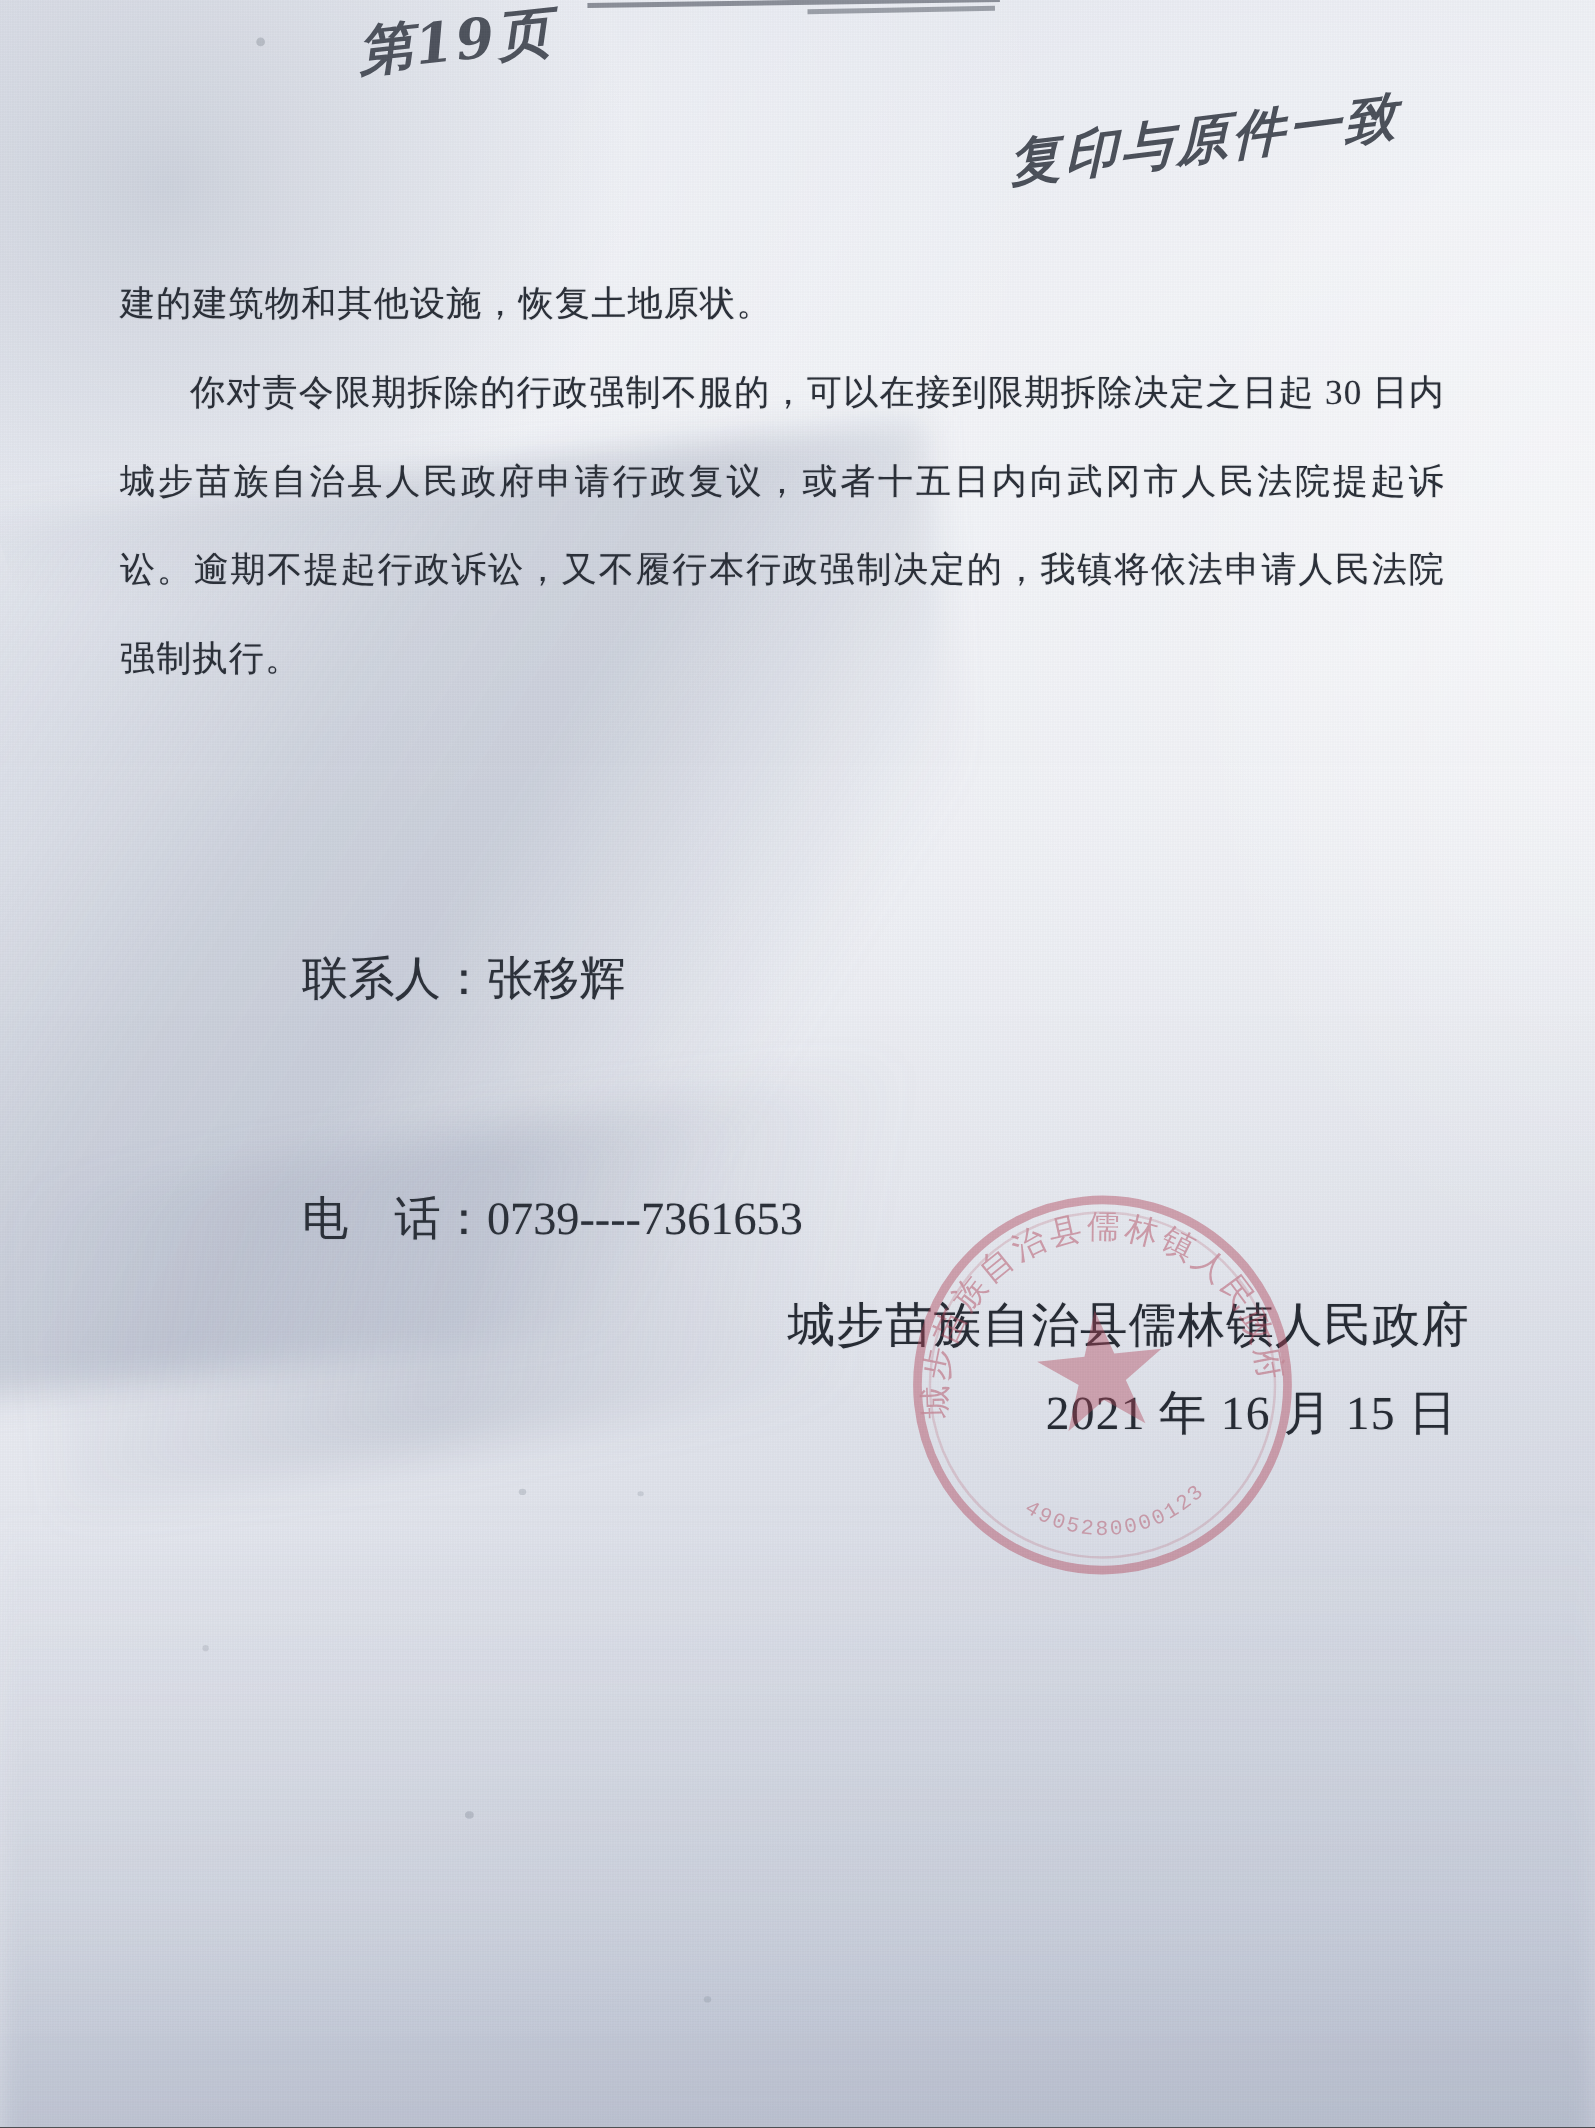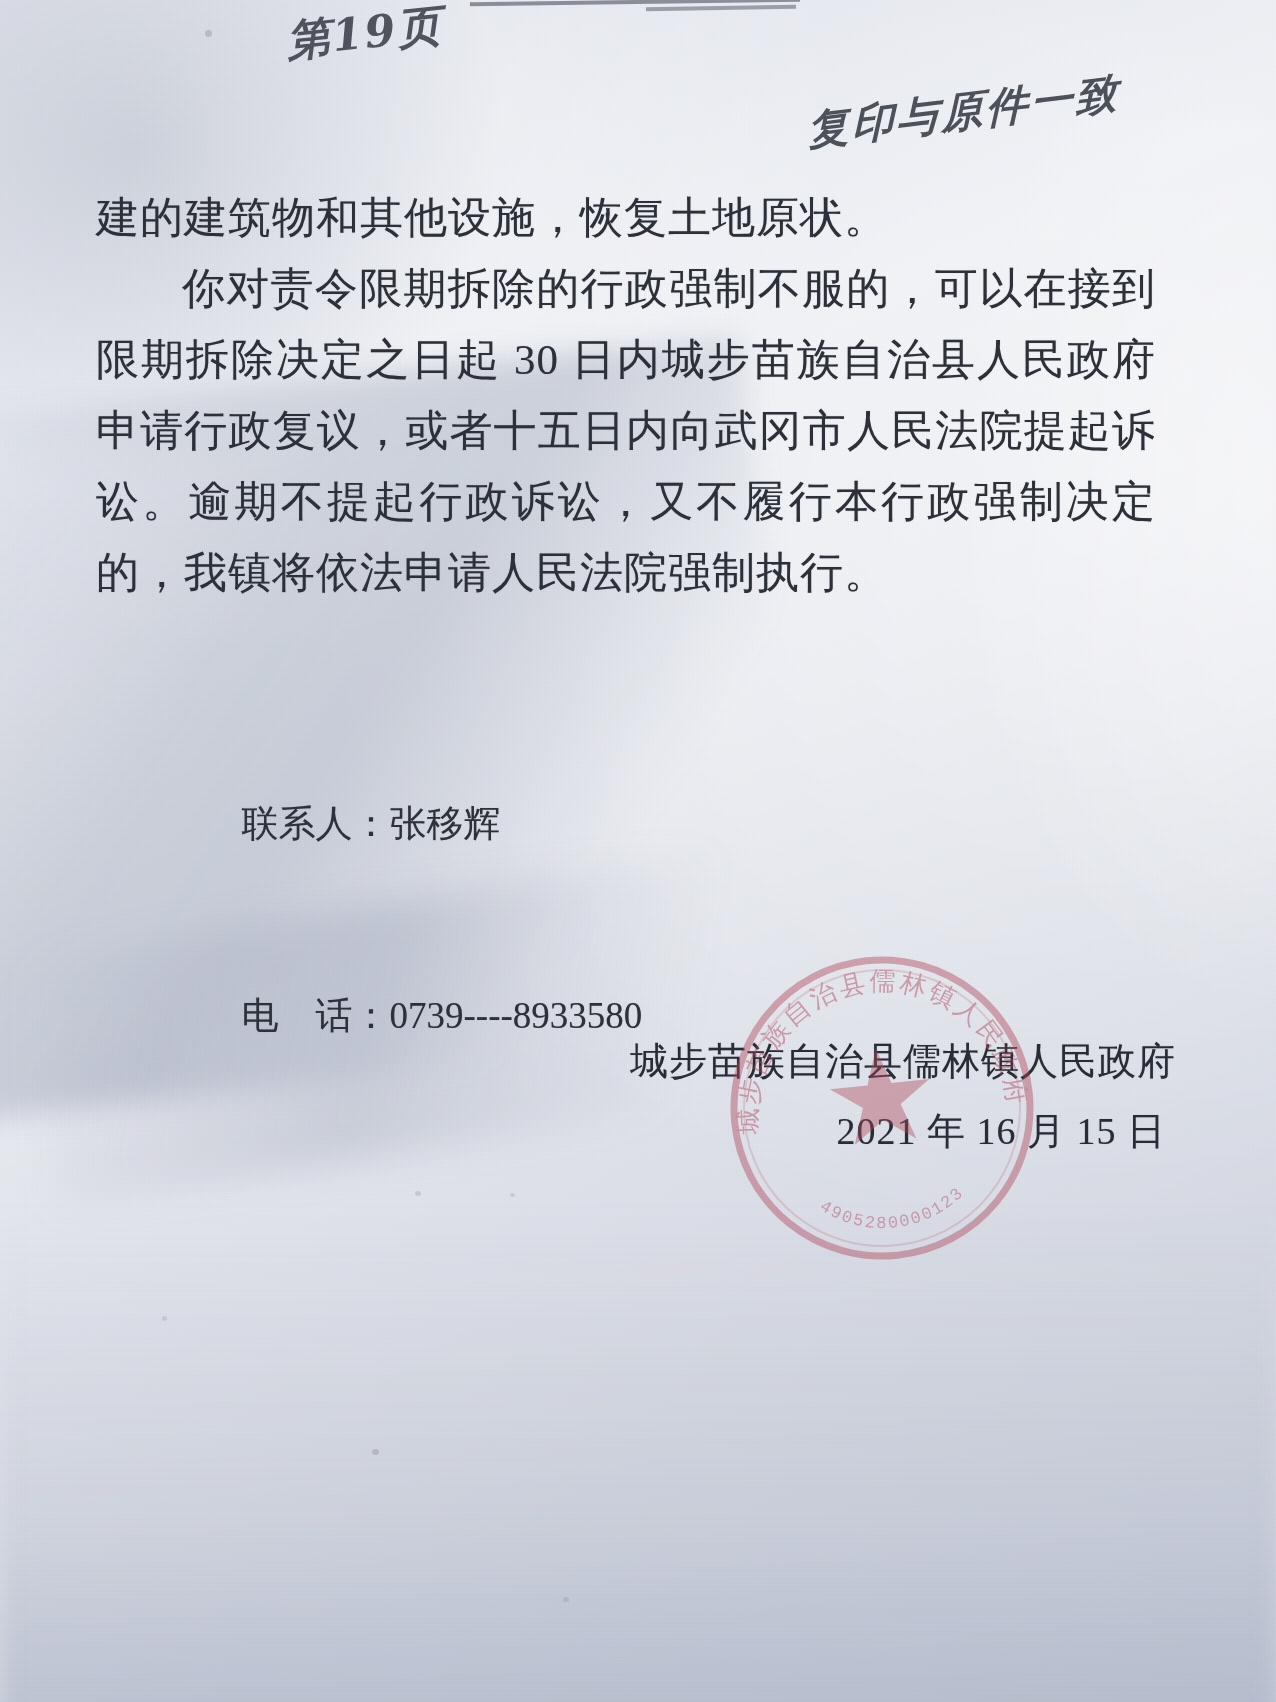--- a/index.html
+++ b/index.html
@@ -58,39 +58,39 @@
       repeating-linear-gradient(0deg, rgba(0,0,0,0.012) 0 1px, rgba(255,255,255,0.012) 1px 2px),
       repeating-linear-gradient(90deg, rgba(0,0,0,0.010) 0 1px, rgba(255,255,255,0.010) 1px 2px);
     pointer-events: none;
     opacity: .8;
   }
 
   
   .doc-body {
     position: absolute;
     left: 96px;
-    top: 182px;
+    top: 208px;
     width: 1060px;
-    font-size: 43px;
+    font-size: 28px;
     line-height: 71px;
     letter-spacing: 1px;
     color: #2a2f38;
     text-shadow: 0 0 1px rgba(60,66,78,0.35);
   }
   .doc-body p {
     margin: 0;
     text-align: justify;
     text-justify: inter-character;
   }
   .indent { text-indent: 2em; }
 
   .contact-block {
     position: absolute;
     left: 186px;
-    top: 728px;
+    top: 688px;
     font-size: 37px;
     line-height: 64px;
     color: #2b3039;
     text-shadow: 0 0 1px rgba(60,66,78,0.3);
   }
   .contact-row { white-space: pre; }
 
   .signature {
     position: absolute;
     right: 100px;
@@ -184,21 +184,21 @@
   <div class="doc-body">
     <p>建的建筑物和其他设施，恢复土地原状。</p>
     <p class="indent">你对责令限期拆除的行政强制不服的，可以在接到限期拆除决定之日起 30 日内城步苗族自治县人民政府申请行政复议，或者十五日内向武冈市人民法院提起诉讼。逾期不提起行政诉讼，又不履行本行政强制决定的，我镇将依法申请人民法院强制执行。</p>
   </div>
 
   <div class="contact-block">
     <div class="contact-row">
       <span>联系人：</span><span>张移辉</span>
     </div>
     <div class="contact-row">
-      <span>电　话：</span><span>0739----8933580</span>
+      <span>电　话：</span><span>0739----7361653</span>
     </div>
   </div>
 
   <div class="signature">
     <div>城步苗族自治县儒林镇人民政府</div>
     <div class="sig-date">2021 年 16 月 15 日</div>
   </div>
 
   <div class="seal">
     <svg width="312" height="312" viewBox="0 0 312 312" xmlns="http://www.w3.org/2000/svg">

